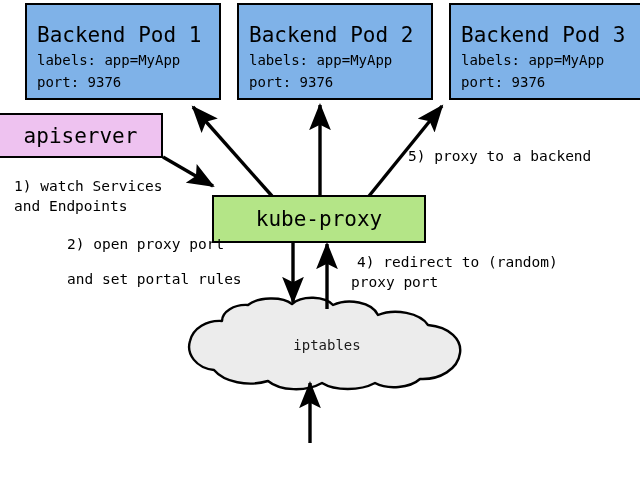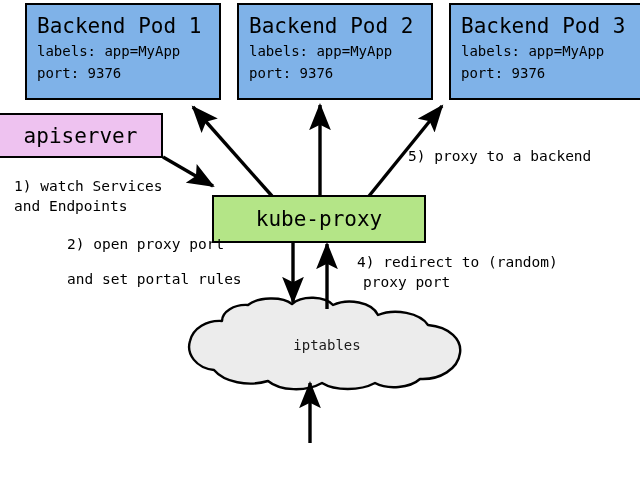--- a/index.html
+++ b/index.html
@@ -34,21 +34,21 @@
   .pod-box {
     background: #7fb2e8;
     padding: 2px 10px 4px 10px;
     justify-content: flex-start;
   }
   .pod-title {
     font-size: 21px;
     line-height: 27px;
     color: #000000;
     white-space: nowrap;
-    margin-top: 6px;
+    margin-top: 15px;
   }
   .pod-line {
     font-size: 14px;
     line-height: 22px;
     color: #000000;
     white-space: nowrap;
   }
   .apiserver-box {
     background: #eec2f0;
   }
@@ -164,17 +164,17 @@
 
 
   <div class="step-label" style="left:14px; top:176px;">1) watch Services</div>
   <div class="step-label" style="left:14px; top:196px;">and Endpoints</div>
 
   <div class="step-label" style="left:67px; top:234px;">2) open proxy port</div>
   <div class="step-label" style="left:67px; top:269px;">and set portal rules</div>
 
 
   <div class="step-label" style="left:357px; top:252px;">4) redirect to (random)</div>
-  <div class="step-label" style="left:351px; top:272px;margin-left:12px;">proxy port</div>
+  <div class="step-label" style="left:351px; top:272px;">proxy port</div>
 
   <div class="step-label" style="left:408px; top:146px;">5) proxy to a backend</div>
 
 </div>
 
 </body></html>

